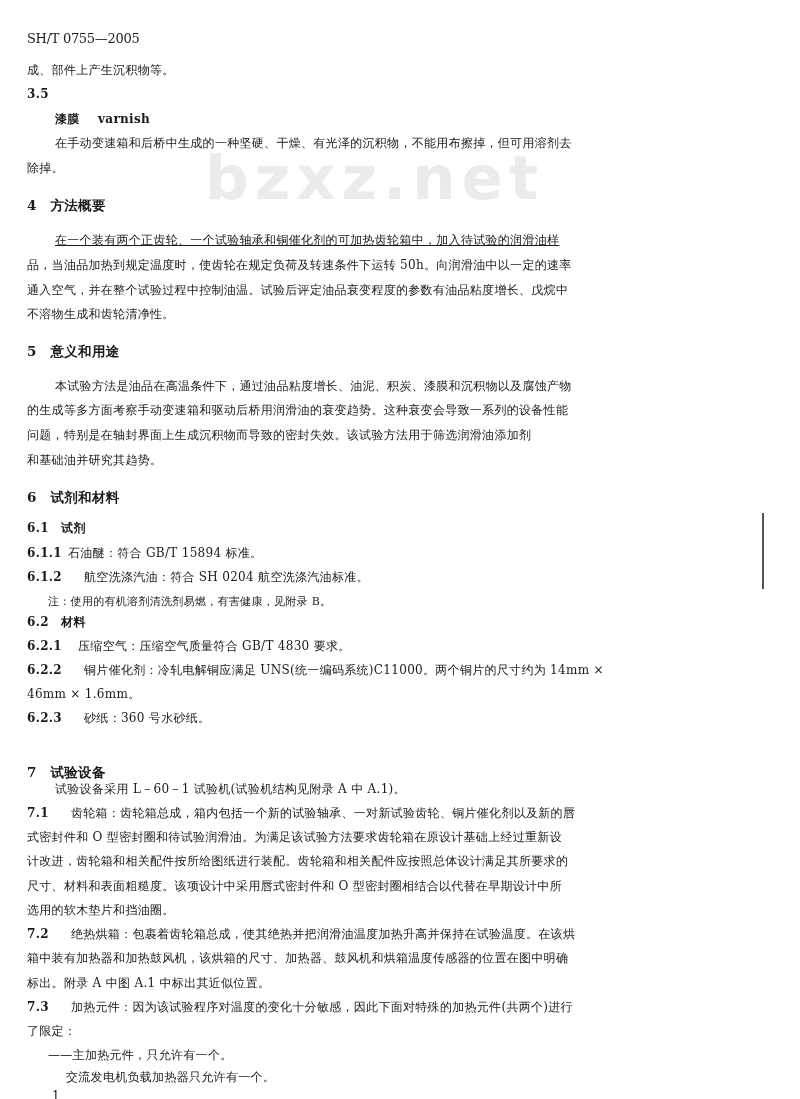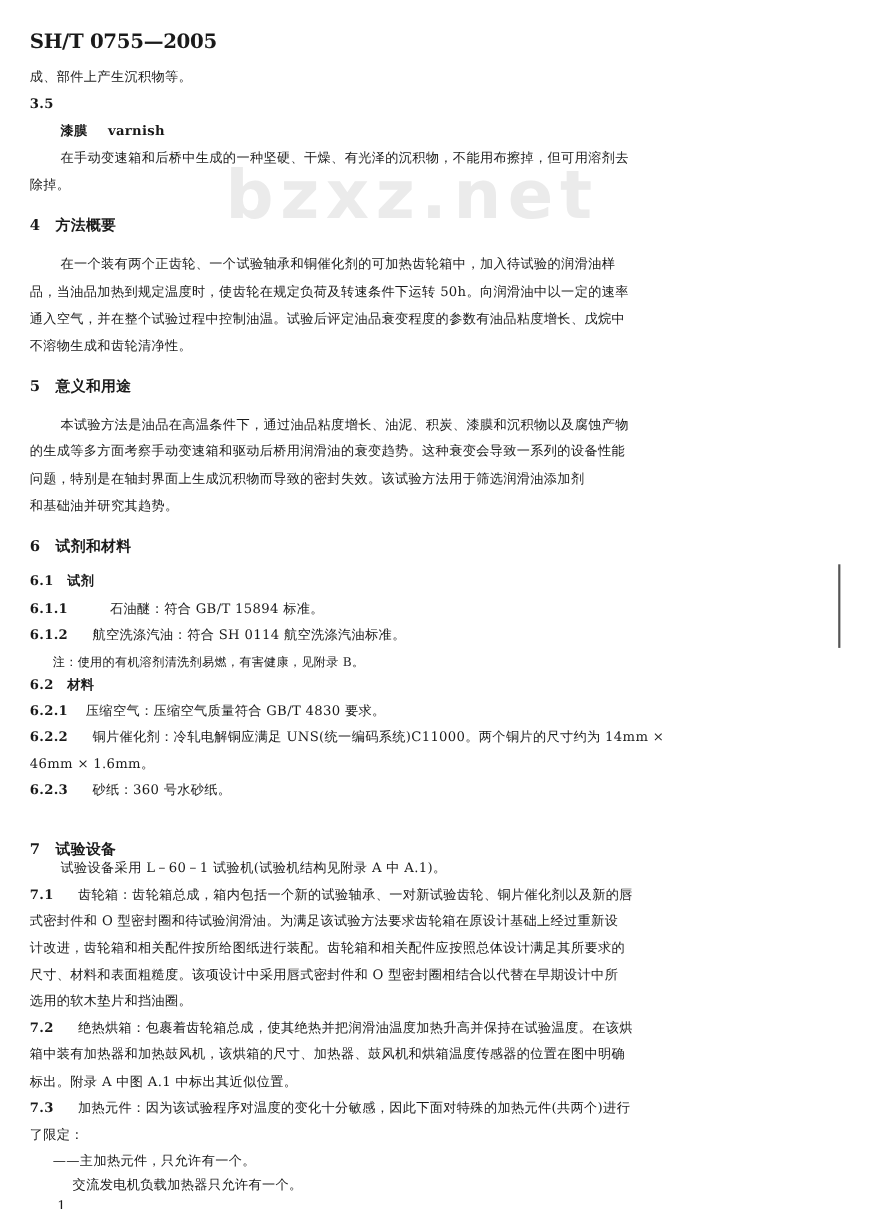--- a/index.html
+++ b/index.html
@@ -2,21 +2,21 @@
 <html><head>
   <meta charset="utf-8">
   <style>
     html, body { margin: 0; padding: 0; }
     body {
       width: 800px; height: 1099px; background: #ffffff; position: relative; overflow: hidden;
       font-family: "DejaVu Serif", "Liberation Serif", serif; color: #1a1a1a;
     }
     .page { position: absolute; left: 0; top: 0; width: 800px; height: 1099px; }
     .line { position: absolute; white-space: nowrap; font-size: 12px; line-height: 16px; letter-spacing: 0.3px; }
-    .header { font-size: 18px; font-weight: bold; letter-spacing: -0.3px; }
+    .header { font-size: 13px; font-weight: normal; letter-spacing: -0.3px; }
     .h1 { font-weight: bold; font-size: 13.5px; }
     .bold { font-weight: bold; }
     .note { font-size: 11px; }
     .watermark {
       position: absolute; left: 205px; top: 138px; font-family: "DejaVu Sans", "Liberation Sans", sans-serif;
       font-size: 61px; font-weight: bold; color: #ebebeb; letter-spacing: 6px; line-height: 80px; z-index: 0;
     }
     .content { position: relative; z-index: 1; }
     .vbar { position: absolute; left: 762px; top: 513px; width: 2px; height: 76px; background: #555; }
     .pageno { position: absolute; left: 52px; top: 1089px; font-size: 12px; }
@@ -34,40 +34,40 @@
     <div class="line" style="left:27px;top:62px;">成、部件上产生沉积物等。</div>
     <div class="line bold" style="left:27px;top:86px;">3.5</div>
     <div class="line bold" style="left:55px;top:111px;">
       <span>漆膜</span>
       <span style="margin-left:14px;font-weight:bold;">varnish</span>
     </div>
     <div class="line" style="left:55px;top:135px;">在手动变速箱和后桥中生成的一种坚硬、干燥、有光泽的沉积物，不能用布擦掉，但可用溶剂去</div>
     <div class="line" style="left:27px;top:160px;">除掉。</div>
 
     <div class="line h1" style="left:27px;top:197px;">4　方法概要</div>
-    <div class="line" style="left:55px;top:232px;">在一个装有两个正齿轮、一个试验轴承和铜催化剂的可加热齿轮箱中，加入待试验的润滑油样</div>
+    <div class="line" style="left:55px;top:232px;text-decoration:underline;">在一个装有两个正齿轮、一个试验轴承和铜催化剂的可加热齿轮箱中，加入待试验的润滑油样</div>
     <div class="line" style="left:27px;top:257px;">品，当油品加热到规定温度时，使齿轮在规定负荷及转速条件下运转 50h。向润滑油中以一定的速率</div>
     <div class="line" style="left:27px;top:282px;">通入空气，并在整个试验过程中控制油温。试验后评定油品衰变程度的参数有油品粘度增长、戊烷中</div>
     <div class="line" style="left:27px;top:306px;">不溶物生成和齿轮清净性。</div>
 
     <div class="line h1" style="left:27px;top:343px;">5　意义和用途</div>
     <div class="line" style="left:55px;top:378px;">本试验方法是油品在高温条件下，通过油品粘度增长、油泥、积炭、漆膜和沉积物以及腐蚀产物</div>
     <div class="line" style="left:27px;top:402px;">的生成等多方面考察手动变速箱和驱动后桥用润滑油的衰变趋势。这种衰变会导致一系列的设备性能</div>
     <div class="line" style="left:27px;top:427px;">问题，特别是在轴封界面上生成沉积物而导致的密封失效。该试验方法用于筛选润滑油添加剂</div>
     <div class="line" style="left:27px;top:452px;">和基础油并研究其趋势。</div>
 
     <div class="line h1" style="left:27px;top:489px;">6　试剂和材料</div>
     <div class="line bold" style="left:27px;top:520px;">6.1　试剂</div>
     <div class="line" style="left:27px;top:545px;">
       <span class="bold">6.1.1</span>
-      <span style="margin-left:34px;">石油醚：符合 GB/T 15894 标准。</span>
+      <span style="margin-left:2px;">石油醚：符合 GB/T 15894 标准。</span>
     </div>
     <div class="line" style="left:27px;top:569px;">
       <span class="bold">6.1.2</span>
-      <span style="margin-left:18px;">航空洗涤汽油：符合 SH 0114 航空洗涤汽油标准。</span>
+      <span style="margin-left:18px;">航空洗涤汽油：符合 SH 0204 航空洗涤汽油标准。</span>
     </div>
     <div class="line note" style="left:48px;top:594px;">注：使用的有机溶剂清洗剂易燃，有害健康，见附录 B。</div>
     <div class="line bold" style="left:27px;top:614px;">6.2　材料</div>
     <div class="line" style="left:27px;top:638px;">
       <span class="bold">6.2.1</span>
       <span style="margin-left:12px;">压缩空气：压缩空气质量符合 GB/T 4830 要求。</span>
     </div>
     <div class="line" style="left:27px;top:662px;">
       <span class="bold">6.2.2</span>
       <span style="margin-left:18px;">铜片催化剂：冷轧电解铜应满足 UNS(统一编码系统)C11000。两个铜片的尺寸约为 14mm ×</span>

